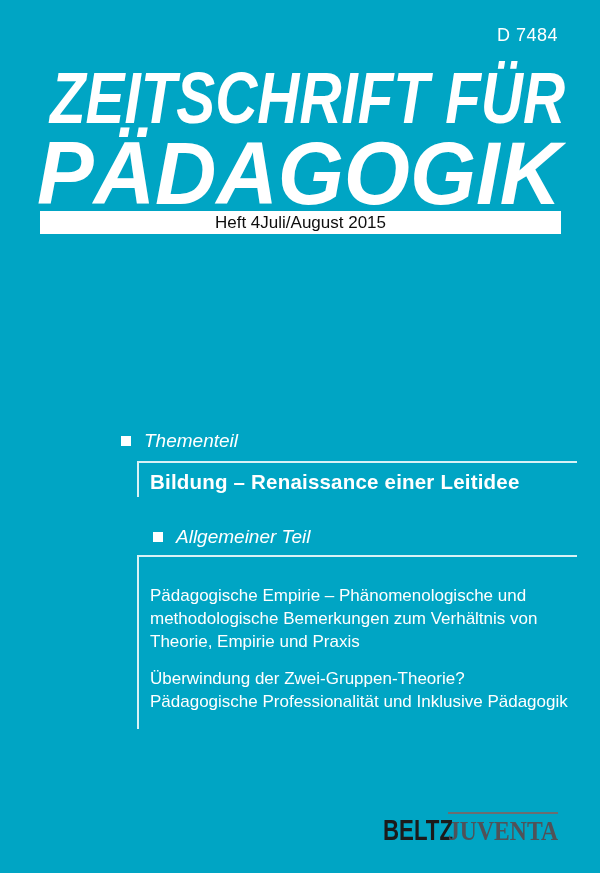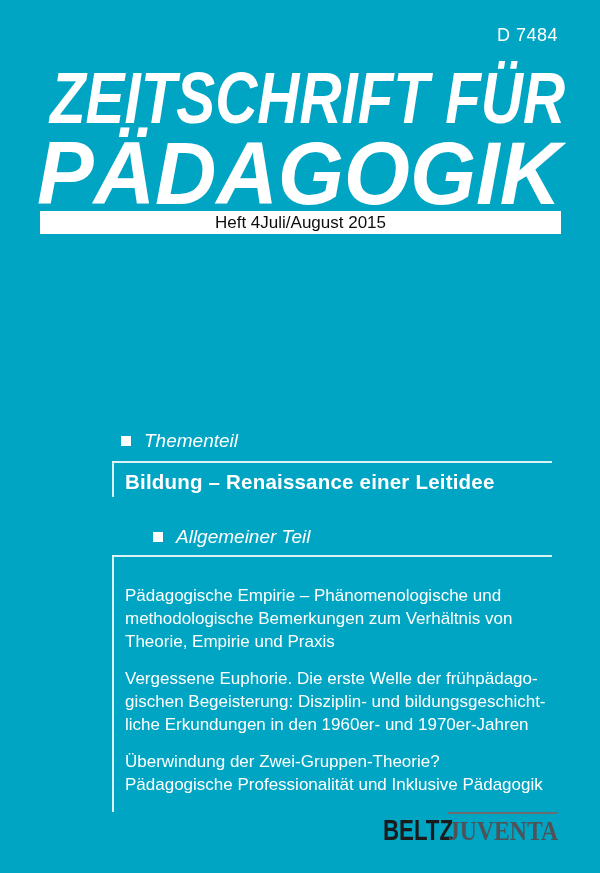--- a/index.html
+++ b/index.html
@@ -40,21 +40,21 @@
     position: absolute; left: 121px;
     display: flex; align-items: center; gap: 13px;
     color: #ffffff; font-style: italic; font-size: 19px; line-height: 20px;
   }
   .label-row-themen { top: 431px; }
   .label-row-allgemein { top: 527px; padding-left: 32px; }
   .bullet-square { width: 10px; height: 10px; background: #ffffff; flex: none; }
 
   
   .section-block {
-    position: absolute; left: 112px; width: 440px;
+    position: absolute; left: 137px; width: 440px;
     border-top: 2px solid rgba(255,255,255,0.85);
     border-left: 2px solid rgba(255,255,255,0.85);
     box-sizing: border-box;
     color: #ffffff;
   }
   .block-themen { top: 461px; padding: 6px 0 3px 11px; }
   .block-themen .theme-title {
     margin: 0; font-size: 20.5px; font-weight: bold;
     line-height: 25px; letter-spacing: 0.2px;
   }
@@ -97,23 +97,20 @@
 
 <div class="section-label-row label-row-allgemein">
   <span class="bullet-square"></span>
   <span>Allgemeiner Teil</span>
 </div>
 
 <div class="section-block block-allgemein">
   <p class="article-title">Pädagogische Empirie – Phänomenologische und
 methodologische Bemerkungen zum Verhältnis von
 Theorie, Empirie und Praxis</p>
-  <p class="article-title">Vergessene Euphorie. Die erste Welle der frühpädago-
-gischen Begeisterung: Disziplin- und bildungsgeschicht-
-liche Erkundungen in den 1960er- und 1970er-Jahren</p>
   <p class="article-title">Überwindung der Zwei-Gruppen-Theorie?
 Pädagogische Professionalität und Inklusive Pädagogik</p>
 </div>
 
 <svg class="publisher-logo" viewBox="0 0 180 36" xmlns="http://www.w3.org/2000/svg">
   <text x="2" y="31" font-family="Liberation Sans, sans-serif" font-weight="bold" font-size="30" fill="#1b1b1b" textLength="70" lengthAdjust="spacingAndGlyphs">BELTZ</text>
   <rect x="67" y="3" width="110" height="2" fill="#6b6d70"></rect>
   <text x="67" y="31" font-family="Liberation Serif, serif" font-weight="bold" font-size="27" fill="#505258" textLength="110" lengthAdjust="spacingAndGlyphs">JUVENTA</text>
 </svg>
 

